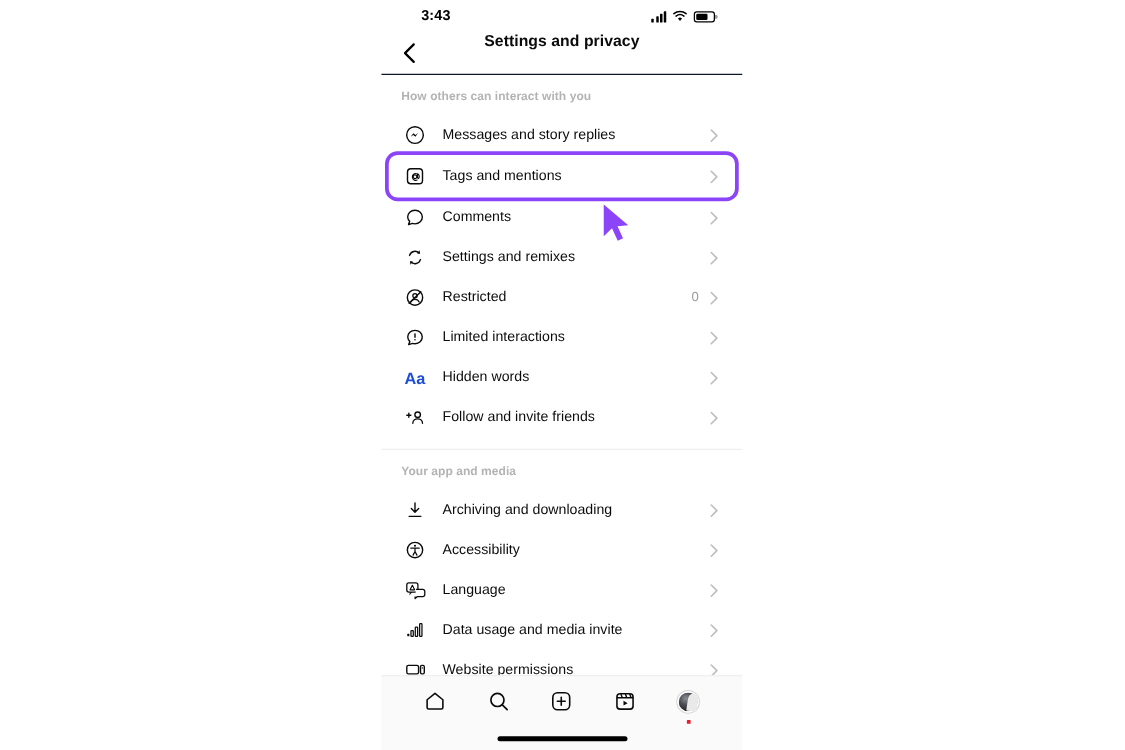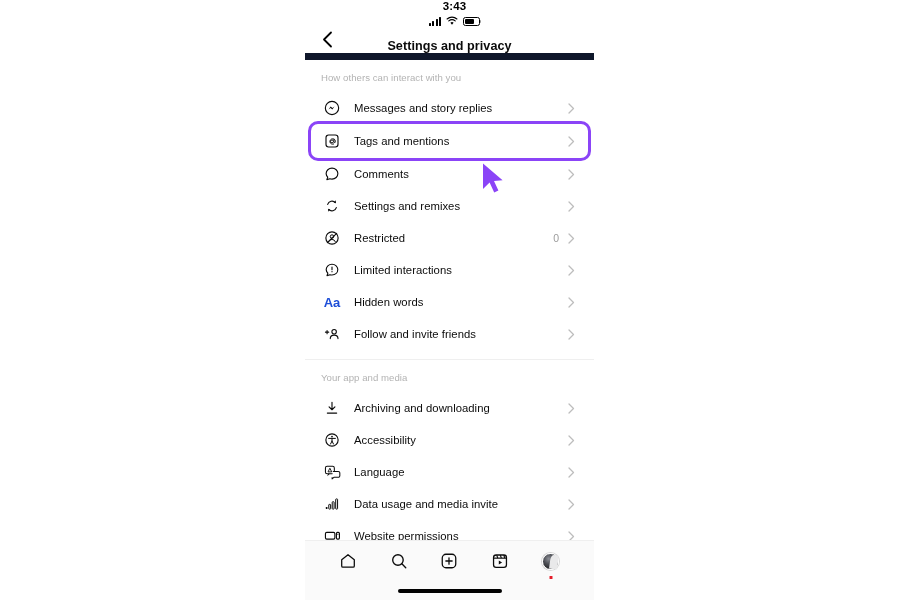--- a/index.html
+++ b/index.html
@@ -19,21 +19,20 @@
     background: #ffffff;
     overflow: hidden;
   }
 
   
   .statusbar {
     height: 26px;
     display: flex; align-items: center;
     padding: 0 22px 0 32px;
     justify-content: space-between;
-    flex-direction: column;
   }
   .status-time {
     font-size: 11.5px; font-weight: bold; color: #000;
     letter-spacing: .1px;
   }
   .status-icons { display: flex; align-items: center; gap: 5px; }
   .bars { display: flex; align-items: flex-end; gap: 1.2px; height: 9px; }
   .bars i { display: block; width: 2px; background: #000; border-radius: .5px; }
   .bars i:nth-child(1) { height: 3px; }
   .bars i:nth-child(2) { height: 5px; }
@@ -45,35 +44,36 @@
   }
   .batt::after {
     content: ""; position: absolute; right: -2.6px; top: 2.6px;
     width: 1.5px; height: 3px; background: #9a9a9a; border-radius: 0 1px 1px 0;
   }
   .batt b { display: block; height: 100%; width: 70%; background: #000; border-radius: 1px; }
 
   
   .header {
     height: 34px; position: relative;
-    display: flex; align-items: flex-end; justify-content: center;
-    border-bottom: 7px solid #0f172a;
+    display: flex; align-items: flex-start; justify-content: center;
+    border-bottom: 1px solid #0f172a;
   }
   .header .title { font-size: 12.6px; font-weight: bold; color: #0b0b0b; letter-spacing: .05px; }
   .back-btn {
     position: absolute; left: 10px; top: 50%; transform: translateY(-50%);
     width: 24px; height: 24px; display: flex; align-items: center; justify-content: center;
     cursor: pointer;
   }
 
   
   .scroll { height: 508px; overflow: hidden; position: relative; }
   .section-label {
     font-size: 9.6px; color: #b3b3b3; padding: 12px 0 9px 16px;
     letter-spacing: .05px;
+    font-weight: bold;
   }
   .row {
     display: flex; align-items: center;
     height: 32px; padding: 0 18px 0 16px;
     cursor: pointer; position: relative;
   }
   .row .ico {
     width: 22px; height: 22px; flex: 0 0 22px;
     display: flex; align-items: center; justify-content: center;
     margin-right: 11px; color: #0b0b0b;

